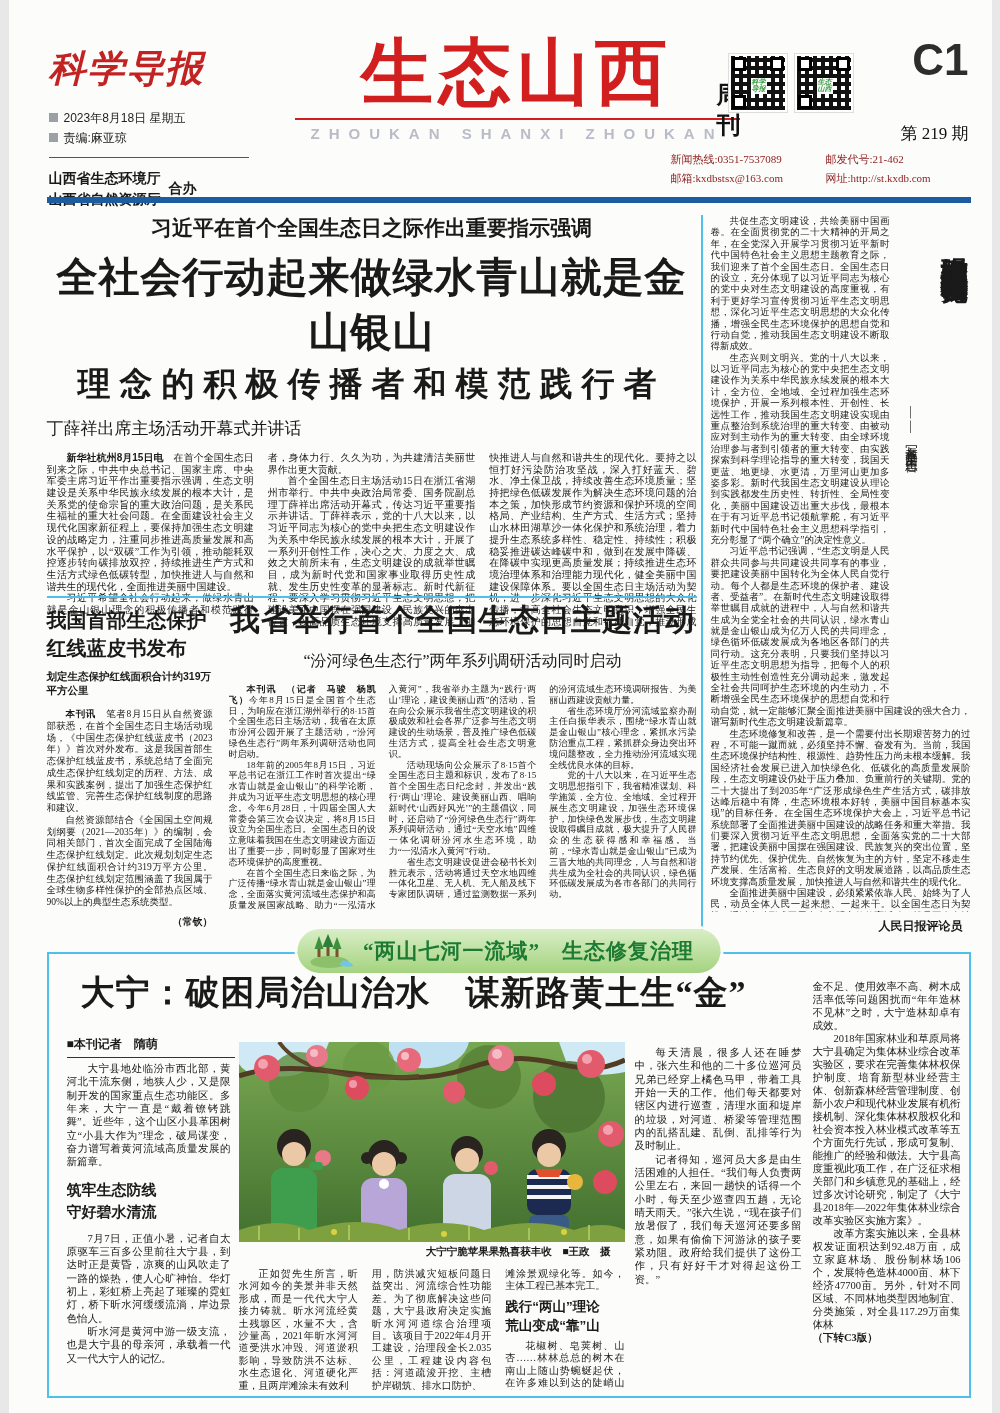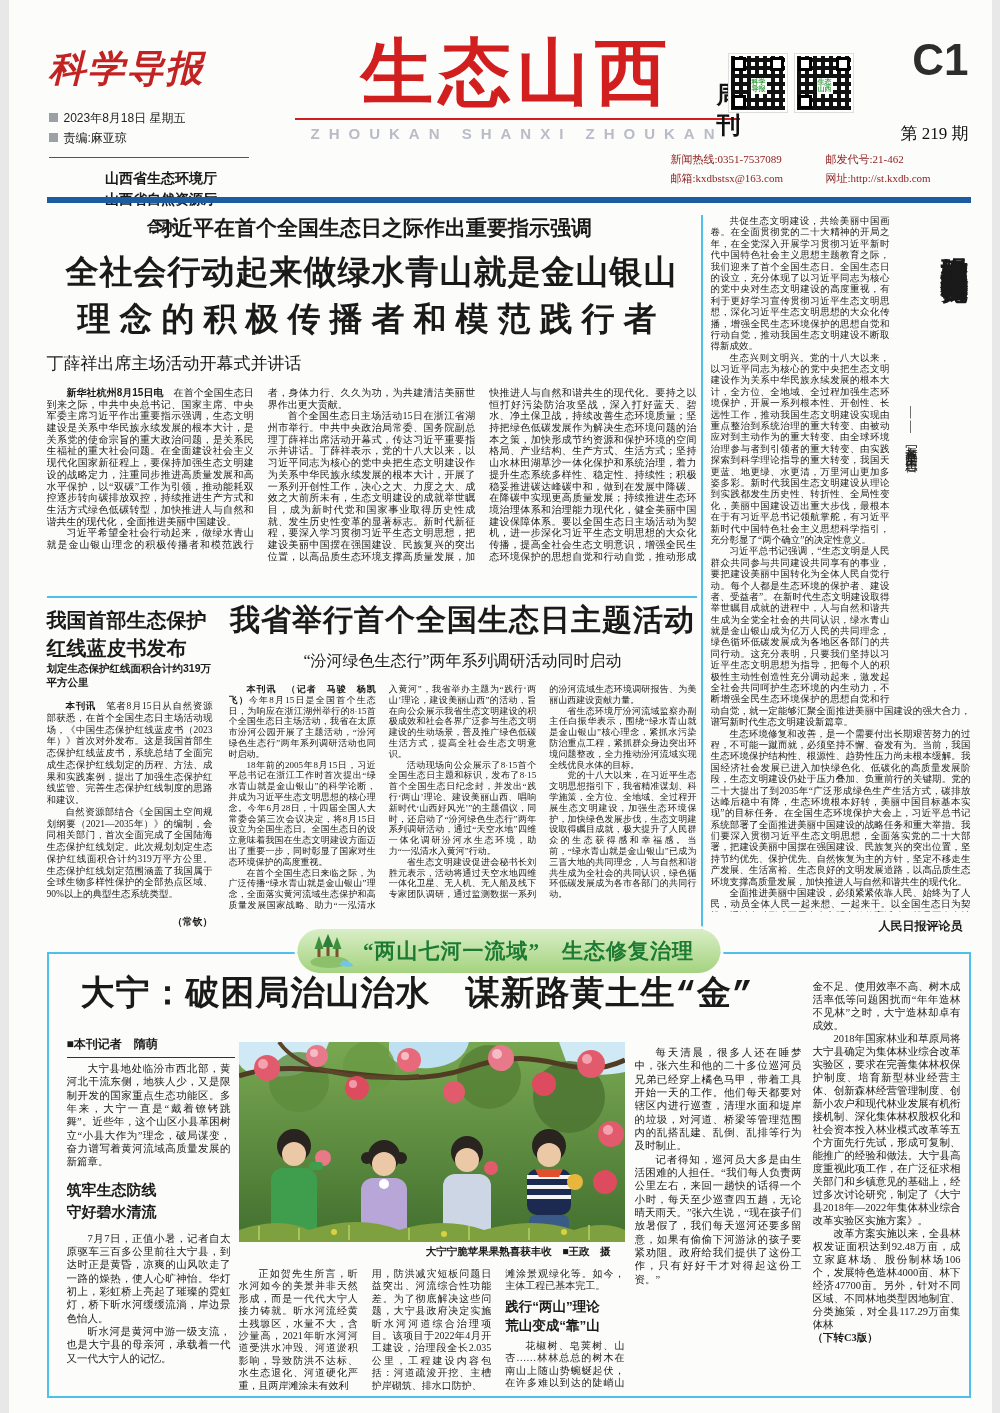--- a/index.html
+++ b/index.html
@@ -11,46 +11,46 @@
   }
   .sans { font-family:"Liberation Sans","DejaVu Sans",sans-serif; }
 
   
   .masthead { position:absolute; left:38px; top:34px; width:924px; height:160px; }
   .mh-left { position:absolute; left:2px; top:10px; width:225px; }
   .logo { font-size:37px; font-weight:bold; font-style:italic; color:#c32222; letter-spacing:2px; }
   .mh-meta { margin-top:14px; font-size:12px; color:#222; line-height:1.7; }
   .sq { display:inline-block; width:9px; height:9px; background:#9aa0a6; margin-right:6px; }
   .mh-rule { width:200px; border-top:1px solid #555; margin:8px 0 10px; }
-  .orgs { display:flex; align-items:center; gap:8px; font-size:14px; font-weight:bold;flex-direction:column; }
+  .orgs { display:flex; align-items:center; gap:8px; font-size:14px; font-weight:bold; }
   .orgs .lines { line-height:1.5; }
   .mh-center { position:absolute; left:248px; top:2px; width:445px; text-align:center; }
   .paper-title { font-size:72px; font-weight:900; color:#d11f1f; letter-spacing:6px; line-height:1.05; }
   .weekly { position:absolute; right:-4px; top:44px; width:30px; font-size:24px; line-height:1.25; color:#111; font-weight:bold; }
   .pinyin-wrap { margin-top:6px; border-top:2px solid #d11f1f; padding-top:5px; }
   .pinyin { font-size:15px; letter-spacing:9px; color:#b9bcc8; font-weight:bold; }
   .mh-right { position:absolute; right:0; top:4px; width:300px; }
   .page-code { position:absolute; right:2px; top:0; font-size:44px; font-weight:bold; color:#2d2d2d; line-height:1; }
   .qrs { position:absolute; left:58px; top:16px; display:flex; gap:8px; }
   .qr { position:relative; width:58px; height:58px; border:2px solid #fff; outline:1px solid #ddd;
         background-image:
           repeating-linear-gradient(0deg,#111 0 4px,transparent 4px 8px),
           repeating-linear-gradient(90deg,#111 0 4px,#fff 4px 8px); }
   .qr i { position:absolute; width:14px; height:14px; border:3px solid #000; background:#fff; }
   .qr i.tl{left:1px;top:1px}.qr i.tr{right:1px;top:1px}.qr i.bl{left:1px;bottom:1px}
-  .qr b { position:absolute; left:20px; top:22px; font-size:7px; color:#3c9e45; background:#fff; line-height:1; padding:1px; }
+  .qr b { position:absolute; left:20px; top:22px; font-size:7px; color:#3c9e45; background:#fff; line-height:1; padding:1px;font-style:italic; }
   .issue { position:absolute; right:2px; top:84px; font-size:17px; color:#111; }
   .contacts { position:absolute; right:0; top:114px; width:300px; display:grid;
               grid-template-columns:1fr 1fr; gap:4px 10px; font-size:11px; color:#8e2222; white-space:nowrap; }
   .blue-bar { position:absolute; left:38px; top:197px; width:924px; height:6px; background:#1e5ca2; }
 
   
   .lead { position:absolute; left:38px; top:214px; width:650px; height:376px; }
   .kicker { text-align:center; font-size:21px; font-weight:bold; }
-  .h1a { text-align:center; font-size:33px; font-weight:900; letter-spacing:1px; margin-top:8px; }
+  .h1a { text-align:center; font-size:41px; font-weight:900; letter-spacing:1px; margin-top:8px; }
   .h1b { text-align:center; font-size:33px; font-weight:900; letter-spacing:9px; margin-top:2px; }
   .deck { font-size:17px; margin-top:10px; }
   .lead-body { margin-top:12px; height:178px; overflow:hidden; column-count:3; column-gap:14px;
                font-size:10px; line-height:1.17; text-align:justify; }
   .lead-body p, .comm-body p, .bb-body p, .prov-body p { text-indent:2em; }
   .hdiv1 { position:absolute; left:38px; top:596px; width:650px; height:2px; background:#4ec1ea; }
   .vdiv1 { position:absolute; left:692px; top:215px; width:2px; height:720px; background:#4ec1ea; }
 
   
   .commentary { position:absolute; left:702px; top:216px; width:260px; height:719px; }
@@ -58,40 +58,40 @@
   .comm-title { position:absolute; right:0; top:20px; height:470px; writing-mode:vertical-rl;
                 font-size:27px; font-weight:900; letter-spacing:1px; }
   .comm-subtitle { position:absolute; right:52px; top:190px; height:280px; writing-mode:vertical-rl;
                    font-size:12.5px; letter-spacing:2px; }
   .comm-body { height:696px; overflow:hidden; font-size:9.5px; line-height:1.2; text-align:justify; }
   .comm-byline { position:absolute; right:8px; bottom:0; font-size:12px; font-weight:bold; background:#fcfcfa; padding-left:10px; }
 
   
   .bluebook { position:absolute; left:38px; top:606px; width:166px; height:327px; }
   .bb-title { font-size:20px; font-weight:900; line-height:1.4; }
-  .bb-sub { font-size:10.5px; font-weight:bold; }
+  .bb-sub { font-size:10.5px; font-weight:bold; margin-top:8px; }
   .bb-body { margin-top:10px; height:215px; overflow:hidden; font-size:9.5px; line-height:1.24; text-align:justify; }
   .bb-author { position:absolute; right:0; bottom:4px; font-size:10px; font-weight:bold; background:#fcfcfa; }
 
   
   .province { position:absolute; left:220px; top:600px; width:468px; height:333px; }
   .prov-h { text-align:center; font-size:30px; font-weight:900; letter-spacing:1px; }
   .prov-sub { text-align:center; font-size:16px; margin-top:10px; }
   .prov-body { margin-top:12px; height:246px; overflow:hidden; column-count:3; column-gap:13px;
                font-size:9px; line-height:1.2; text-align:justify; }
 
   
   .daning { position:absolute; left:38px; top:952px; width:924px; height:446px; border:2px solid #4ec1ea; }
   .banner { position:absolute; left:50%; top:-25px; transform:translateX(-50%); z-index:3;
             display:flex; align-items:center; gap:8px; padding:5px 26px 5px 12px;
             background:linear-gradient(#d9eec6,#a4d37f); border-radius:26px;
             color:#1d7a33; font-weight:900; font-size:21px; letter-spacing:1px; white-space:nowrap;
             box-shadow:0 0 0 3px #fcfcfa; }
   .dn-headline { position:absolute; left:32px; top:16px; width:722px; font-size:34px; font-weight:900;
-                 white-space:nowrap; letter-spacing:1px;font-family:Liberation Mono, monospace; }
+                 white-space:nowrap; letter-spacing:1px; }
   .dn-byline { position:absolute; left:18px; top:82px; width:168px; font-size:12px; font-weight:bold;
                border-bottom:1px solid #333; padding-bottom:4px; }
   .dn-colA { position:absolute; left:18px; top:108px; width:164px; height:326px; overflow:hidden;
              font-size:10.5px; line-height:1.27; text-align:justify; }
   .dn-colA p { text-indent:2em; }
   .dn-subhead { font-size:15px; font-weight:900; line-height:1.5; margin:10px 0 8px; text-indent:0 !important; }
   .dn-photo { position:absolute; left:190px; top:88px; width:386px; height:200px; overflow:hidden; background:#5f8a3e; }
   .dn-caption { position:absolute; left:190px; top:291px; width:386px; font-size:10.5px; font-weight:bold; text-align:right; padding-right:14px; }
   .dn-minis { position:absolute; left:190px; top:314px; width:386px; height:122px; display:flex; gap:14px; }
   .mini { flex:1; overflow:hidden; font-size:10px; line-height:1.24; text-align:justify; }

